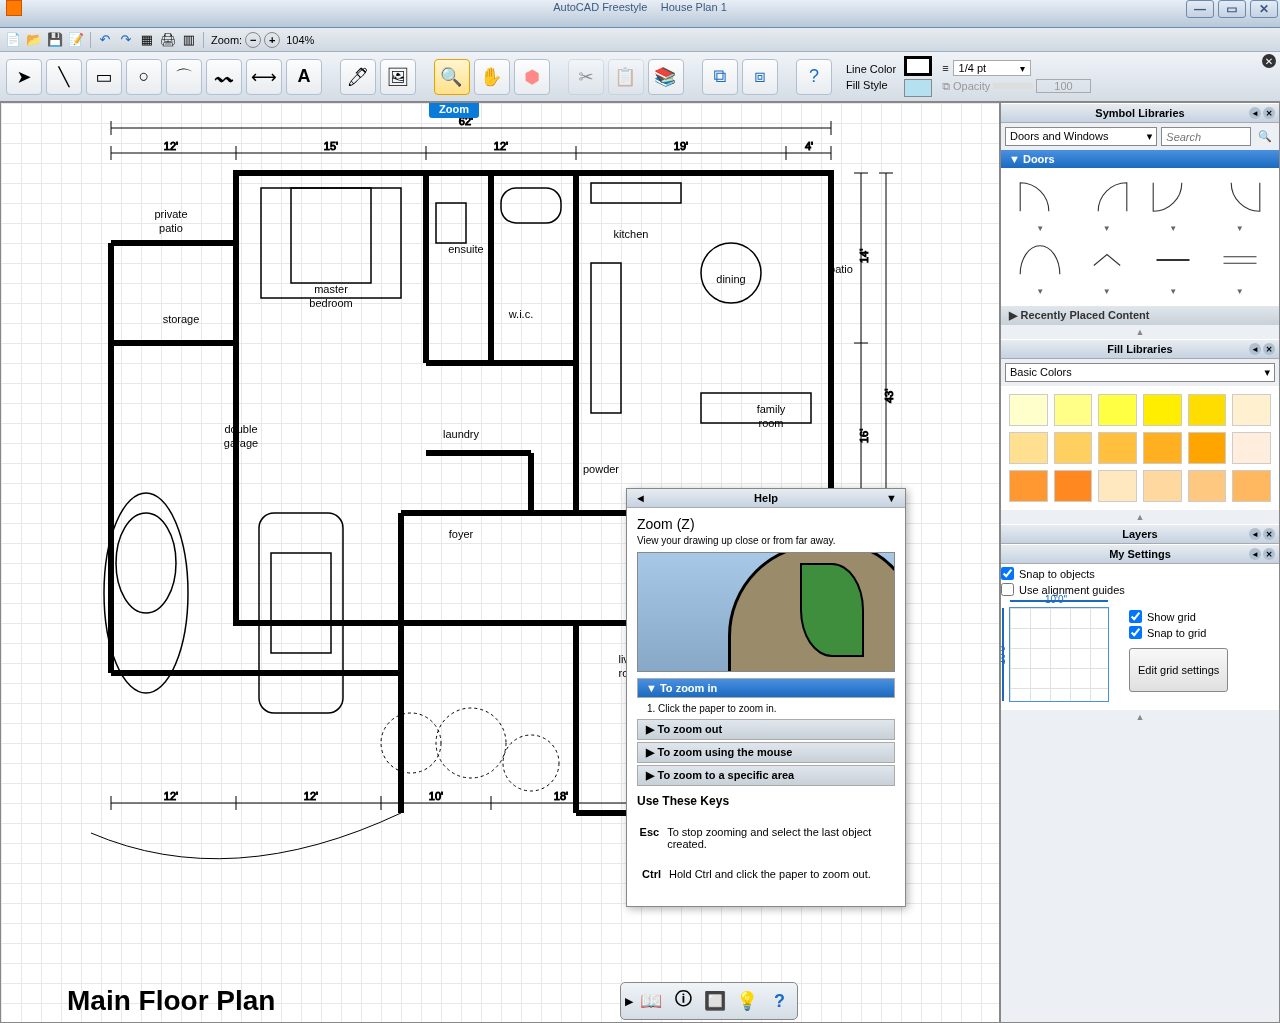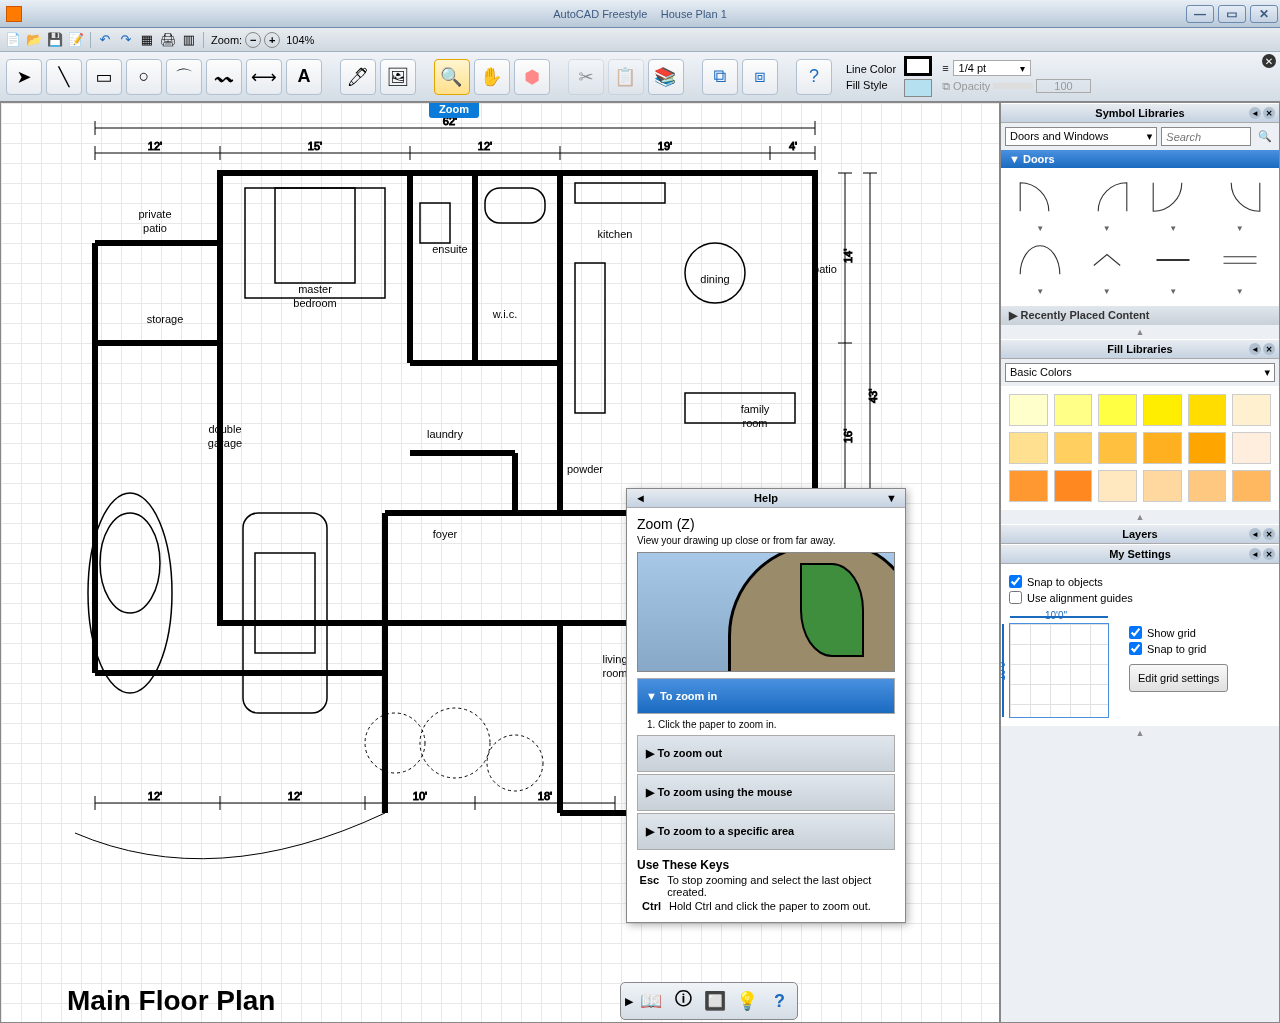--- a/index.html
+++ b/index.html
@@ -1,17 +1,17 @@
 <!DOCTYPE html>
 <html><head>
 <meta charset="utf-8">
 <style>
 *{box-sizing:border-box;margin:0;padding:0;font-family:Tahoma,Arial,sans-serif;font-size:11px}
 body{background:#d4dce5;overflow:hidden;width:1280px;height:1023px;position:relative}
-.titlebar{height:28px;background:linear-gradient(#e8eef5,#b8c8d8);display:flex;align-items:center;border-bottom:1px solid #6b8ab0;position:relative}
+.titlebar{height:28px;background:linear-gradient(#e8eef5,#b8c8d8);display:flex;align-items:flex-start;border-bottom:1px solid #6b8ab0;position:relative}
 .titlebar .appicon{width:16px;height:16px;margin:0 6px;background:#ff7b00;border:1px solid #cc5500}
 .titlebar .title-center{position:absolute;left:50%;transform:translateX(-50%);color:#3c5a80;font-size:12px}
 .titlebar .winbtns{margin-left:auto;display:flex}
 .titlebar .winbtn{width:28px;height:18px;background:linear-gradient(#e4ecf5,#c5d2e2);border:1px solid #6b8ab0;border-radius:3px;margin:0 2px;display:flex;align-items:center;justify-content:center;color:#3c5a80;font-weight:bold;font-size:12px}
 .menubar{height:24px;background:linear-gradient(#e8ecf0,#d0d8e0);display:flex;align-items:center;padding:0 4px;gap:3px;border-bottom:1px solid #a0b0c0}
 .menubar .mbtn{width:18px;height:18px;display:flex;align-items:center;justify-content:center;font-size:13px}
 .menubar .sep{width:1px;height:16px;background:#a0b0c0;margin:0 2px}
 .menubar .zoomlbl{font-size:11px;margin-left:2px}
 .menubar .zoombtn{width:16px;height:16px;border:1px solid #888;border-radius:8px;display:flex;align-items:center;justify-content:center;font-size:11px;font-weight:bold}
 .menubar .zoompct{font-size:11px;margin:0 3px}
@@ -21,61 +21,61 @@
 .toolbar .tsep{width:2px;height:36px;margin:0 4px}
 .toolbar .propgrp{margin-left:10px;display:flex;flex-direction:column;gap:4px;font-size:10px}
 .toolbar .propgrp .row{display:flex;align-items:flex-start;gap:6px}
 .toolbar .widthsel{display:flex;align-items:center;gap:4px;background:#fff;border:1px solid #aaa;padding:1px 5px;font-size:10px}
 .toolbar .opacity{display:flex;align-items:center;gap:3px;font-size:10px;color:#999}
 .closex{position:absolute;right:4px;top:54px;width:14px;height:14px;border-radius:7px;background:#333;color:#fff;display:flex;align-items:center;justify-content:center;font-size:10px}
 .main{position:absolute;top:102px;left:0;right:0;bottom:0;display:flex}
 .canvas-area{flex:1;background:#fff;position:relative;overflow:hidden;border:1px solid #888}
 .grid{position:absolute;inset:0;background-image:linear-gradient(#e8e8e8 1px,transparent 1px),linear-gradient(90deg,#e8e8e8 1px,transparent 1px);background-size:20px 20px}
 .zoom-tip{position:absolute;left:428px;top:-3px;background:#0a7bd8;color:#fff;padding:3px 10px;border-radius:3px;font-size:11px;font-weight:bold;z-index:5}
-.floorplan{position:absolute;left:14px;top:10px;width:870px}
+.floorplan{position:absolute;left:30px;top:10px;width:870px}
 .floorplan svg{width:100%;height:auto}
 .plan-title{position:absolute;left:66px;bottom:5px;font-size:28px;font-weight:bold}
 .help-panel{position:absolute;left:625px;top:385px;width:280px;background:#fff;border:1px solid #888;z-index:10;box-shadow:2px 2px 8px rgba(0,0,0,.3)}
 .help-panel .hhead{background:linear-gradient(#e8ecf0,#c5d2e2);padding:3px 8px;font-weight:bold;text-align:center;display:flex;justify-content:space-between;border-bottom:1px solid #aaa}
 .help-panel .hbody{padding:8px 10px}
 .help-panel h3{font-size:14px;font-weight:normal;margin-bottom:3px}
 .help-panel .sub{font-size:10px;margin-bottom:6px}
 .help-panel .himg{width:100%;height:120px;background:linear-gradient(#a8c8e8,#88a8c8);border:1px solid #888;margin-bottom:6px;position:relative;overflow:hidden}
 .help-panel .himg::after{content:"";position:absolute;right:-20px;top:-10px;width:180px;height:180px;background:#9a8b6a;border-radius:50% 40% 60% 30%;border:3px solid #000}
 .help-panel .himg::before{content:"";position:absolute;right:30px;top:10px;width:60px;height:90px;background:#3e8e3e;border-radius:0 50% 0 50%;z-index:2;border:2px solid #000}
-.help-panel .sect{background:linear-gradient(#e0e6ec,#c8d0d8);border:1px solid #aaa;padding:11px 8px;margin:2px 0;font-weight:bold;cursor:pointer}
+.help-panel .sect{background:linear-gradient(#e0e6ec,#c8d0d8);border:1px solid #aaa;padding:3px 8px;margin:2px 0;font-weight:bold;cursor:pointer}
 .help-panel .sect.active{background:linear-gradient(#4a90e0,#1a6bc0);color:#fff}
 .help-panel .sectbody{padding:3px 10px;font-size:10px}
 .help-panel .keys{margin-top:8px}
 .help-panel .keys h4{font-size:12px;font-weight:bold;}
-.help-panel .keys .krow{display:flex;gap:8px;font-size:10px;margin:2px 0}
+.help-panel .keys .krow{display:flex;gap:8px;font-size:10px;margin:18px 0}
 .help-panel .keys .krow .k{width:24px;text-align:right;font-weight:bold}
 .sidepanel{width:280px;background:#ecf0f4;border:1px solid #888;display:flex;flex-direction:column;overflow:hidden}
 .sidepanel .phead{background:linear-gradient(#e8ecf0,#c5d2e2);padding:3px 8px;font-weight:bold;text-align:center;border-top:1px solid #fff;border-bottom:1px solid #aaa;display:flex;justify-content:center;align-items:center;position:relative}
 .sidepanel .phead .picons{position:absolute;right:4px;display:flex;gap:2px}
 .sidepanel .phead .pic{width:12px;height:12px;background:#b0c0d0;border-radius:6px;font-size:8px;display:flex;align-items:center;justify-content:center}
 .sidepanel .selector-row{display:flex;padding:4px;gap:4px}
 .sidepanel select,.sidepanel .selbox{flex:1;background:#fff;border:1px solid #888;padding:2px 4px;font-size:11px}
 .sidepanel .srch{width:90px;background:#fff;border:1px solid #888;padding:2px 4px;font-size:11px;font-style:italic;color:#999}
 .sidepanel .cat{background:linear-gradient(#4a90e0,#1a6bc0);color:#fff;padding:3px 8px;font-weight:bold}
 .sidepanel .cat.gray{background:linear-gradient(#e0e6ec,#c8d0d8);color:#333}
 .sidepanel .symgrid{display:grid;grid-template-columns:repeat(4,1fr);gap:8px;padding:10px;background:#fff}
 .sidepanel .sym{height:55px;display:flex;flex-direction:column;align-items:center;justify-content:space-between}
 .sidepanel .sym svg{width:44px;height:38px}
 .sidepanel .sym .dd{font-size:8px;color:#666}
 .sidepanel .tri{text-align:center;padding:2px;color:#888;font-size:9px;cursor:pointer}
 .sidepanel .colorgrid{display:grid;grid-template-columns:repeat(6,1fr);gap:6px;padding:8px;background:#fff}
 .sidepanel .csw{height:32px;border:1px solid #ccc}
-.sidepanel .settings{padding:8px;background:#fff;font-size:11px}
+.sidepanel .settings{background:#fff;font-size:11px}
 .sidepanel .settings label{display:flex;align-items:center;gap:5px;margin:3px 0}
 .sidepanel .gridprev{display:flex;gap:20px;padding:8px;background:#fff;align-items:flex-start}
 .sidepanel .gprev{width:100px;height:95px;border:1px solid #4a90e0;position:relative;background-image:linear-gradient(#e0e0e0 1px,transparent 1px),linear-gradient(90deg,#e0e0e0 1px,transparent 1px);background-size:20px 20px}
 .sidepanel .gprev .dimlbl{font-size:10px;color:#1a6bc0;position:absolute}
 .sidepanel .gopts label{display:flex;align-items:center;gap:5px;margin:3px 0;font-size:11px}
-.sidepanel .editbtn{border:1px solid #888;background:linear-gradient(#f8f8f8,#e0e0e0);padding:7px 8px;margin-top:6px;font-size:11px;border-radius:3px}
+.sidepanel .editbtn{border:1px solid #888;background:linear-gradient(#f8f8f8,#e0e0e0);padding:15px 8px;margin-top:6px;font-size:11px;border-radius:3px}
 .bottombar{position:absolute;left:620px;bottom:3px;display:flex;gap:4px;background:linear-gradient(#f0f4f8,#d4dce5);border:1px solid #888;border-radius:5px;padding:4px;z-index:20}
 .bottombar .bbtn{width:28px;height:28px;display:flex;align-items:center;justify-content:center;font-size:18px}
 </style>
 </head>
 <body>
 
 <div class="titlebar">
   <div class="appicon"></div>
   <div class="title-center">
     <span>AutoCAD Freestyle</span>&nbsp;&nbsp;&nbsp;&nbsp;<span>House Plan 1</span>

